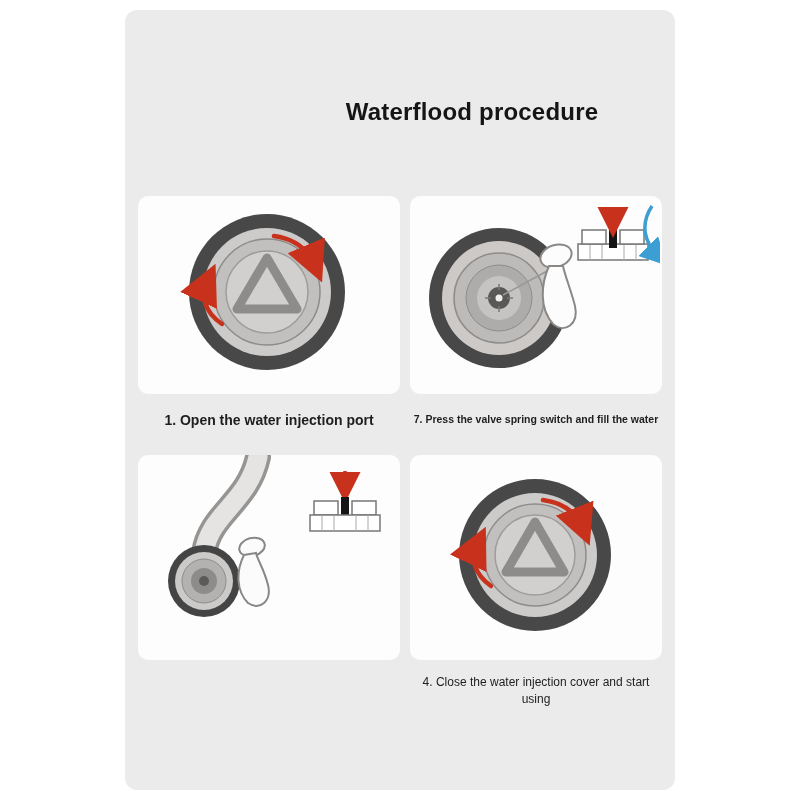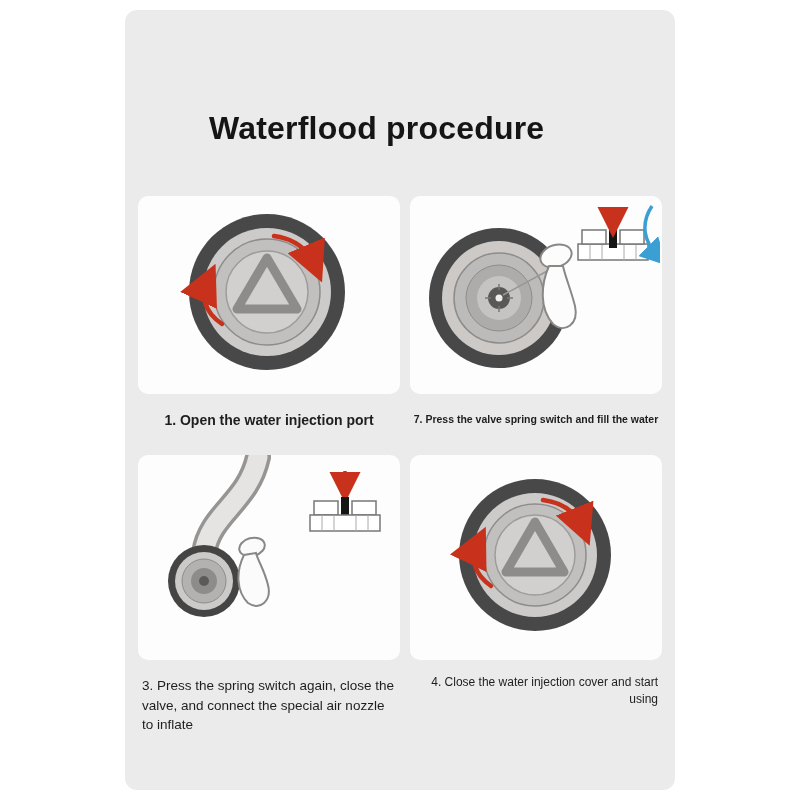--- a/index.html
+++ b/index.html
@@ -2,40 +2,40 @@
 <html><head>
 <meta charset="utf-8">
 <style>
   html,body{margin:0;padding:0;background:#ffffff;}
   body{width:800px;height:800px;position:relative;font-family:"Liberation Sans",sans-serif;overflow:hidden;}
   .panel{
     position:absolute;left:125px;top:10px;width:550px;height:780px;
     background:#ebebeb;border-radius:12px;
   }
   .title{
-    position:absolute;left:0;right:0;top:88px;margin:12px;
-    transform:translateX(72px);
-    font-size:32px;font-weight:700;color:#151515;letter-spacing:.2px;
+    position:absolute;left:0;right:0;top:88px;margin:0;
+    text-align:center;transform:translateX(72px);
+    font-size:24px;font-weight:700;color:#151515;letter-spacing:.2px;
   }
   .grid{
     position:absolute;left:13px;right:13px;top:186px;
     display:grid;grid-template-columns:1fr 1fr;column-gap:10px;
     grid-template-rows:259px auto;
   }
   .card{
     background:#fdfdfd;border-radius:10px;
     display:flex;align-items:center;justify-content:center;overflow:hidden;
   }
   .card.r1{height:198px;}
   .card.r2{height:205px;}
   .cap{color:#1e1e1e;margin:0;line-height:1.45;}
   .cap1{margin-top:16px;text-align:center;font-size:14px;font-weight:600;}
   .cap2{margin-top:18px;text-align:center;font-size:10.5px;font-weight:600;}
   .cap3{margin-top:16px;text-align:left;font-size:13.5px;font-weight:500;padding:0 4px;}
-  .cap4{margin-top:14px;text-align:right;font-size:12px;font-weight:500;padding:0 4px;}
+  .cap4{margin-top:14px;text-align:center;font-size:12px;font-weight:500;padding:0 4px;}
   svg{display:block;}
 </style>
 </head>
 <body>
 
 <div class="page">
   <div class="panel">
 
     <h1 class="title">Waterflood procedure</h1>
 
@@ -139,21 +139,20 @@
               <rect x="0" y="44" width="70" height="16" fill="#ffffff" stroke="#777" stroke-width="1.5"></rect>
               <g stroke="#aaa" stroke-width="1">
                 <line x1="12" y1="44" x2="12" y2="60"></line>
                 <line x1="24" y1="44" x2="24" y2="60"></line>
                 <line x1="46" y1="44" x2="46" y2="60"></line>
                 <line x1="58" y1="44" x2="58" y2="60"></line>
               </g>
             </g>
           </svg>
         </div>
-        <p class="cap cap3">3. Press the spring switch again, close the valve, and connect the special air nozzle to inflate</p>
       </div>
 
       <div class="step">
         <div class="card r2">
           <svg width="247" height="205" viewBox="0 0 247 205">
             <defs>
               <marker id="ra4" markerWidth="9" markerHeight="9" refX="5" refY="4.5" orient="auto">
                 <path d="M0,0 L9,4.5 L0,9 Z" fill="#c8311b"></path>
               </marker>
             </defs>

